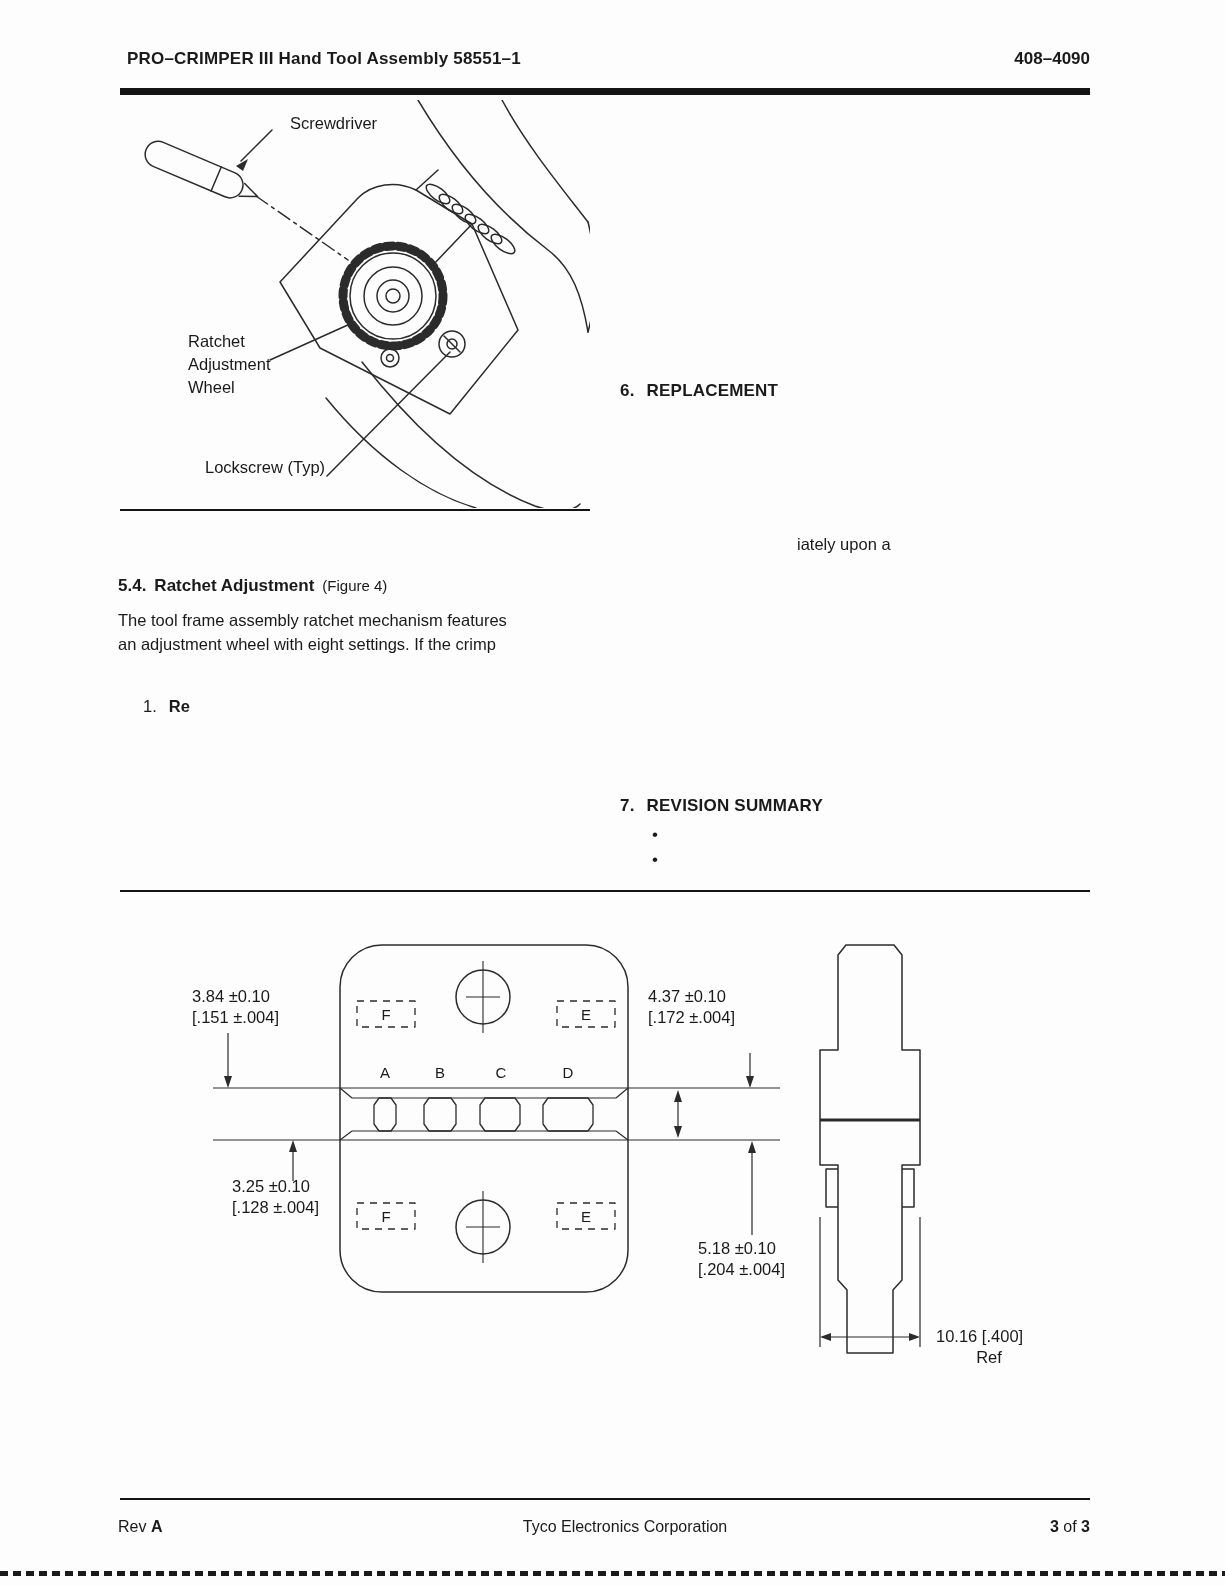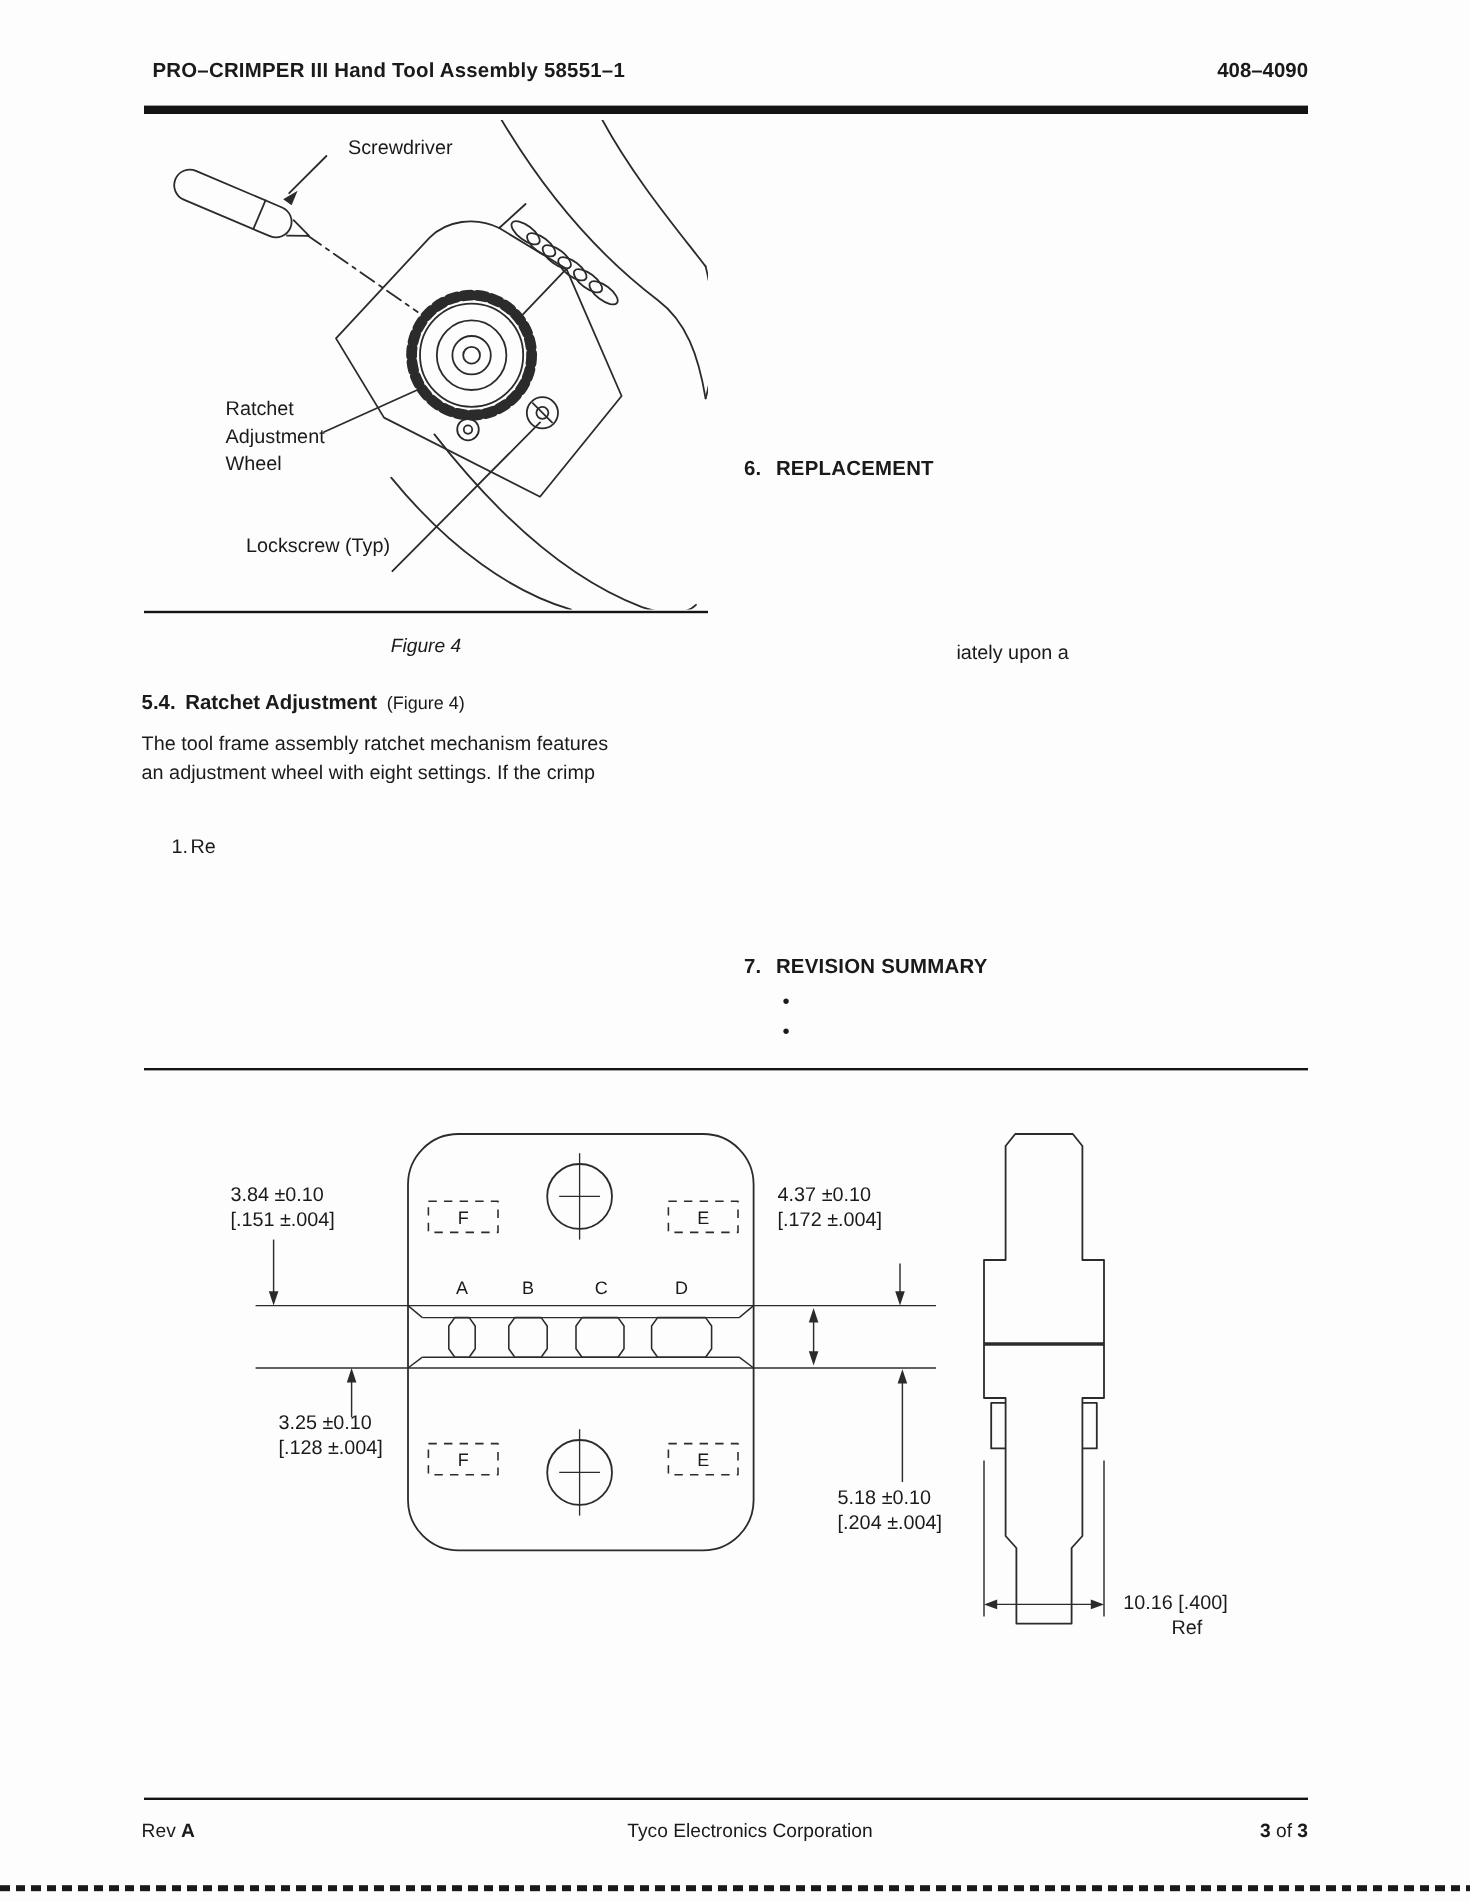--- a/index.html
+++ b/index.html
@@ -95,39 +95,38 @@
       <line x1="207" y1="376" x2="330" y2="252"></line>
     </g>
   </svg>
 
   <div class="abs fig-label" style="left:290px; top:112px;">Screwdriver</div>
   <div class="abs fig-label" style="left:188px; top:330px;">
     <div>Ratchet</div>
     <div>Adjustment</div>
     <div>Wheel</div>
   </div>
-  <div class="abs fig-label" style="left:205px; top:444px;">Lockscrew (Typ)</div>
+  <div class="abs fig-label" style="left:205px; top:456px;">Lockscrew (Typ)</div>
 
   <div class="abs rule thin" style="left:120px; top:509px; width:470px;"></div>
-  <div class="abs fig-caption" style="left:120px; top:530px; width:470px;">Figure 4</div>
 
   <div class="abs heading" style="left:620px; top:381px;">
     <span class="num">6.</span><span>REPLACEMENT</span>
   </div>
   <div class="abs body-text" style="left:797px; top:484px;margin-top:48px;">iately upon a</div>
 
   <div class="abs" style="left:118px; top:576px; font-size:17px;">
     <span class="bold" style="margin-right:8px;">5.4.</span><span class="bold">Ratchet Adjustment</span><span class="heading-ref">(Figure 4)</span>
   </div>
   <div class="abs body-text" style="left:118px; top:608px; width:560px;">
     <div>The tool frame assembly ratchet mechanism features</div>
     <div>an adjustment wheel with eight settings. If the crimp</div>
   </div>
   <div class="abs body-text" style="left:143px; top:694px;">
-    <span>1.</span><span style="margin-left:2px;">Re</span>
+    <span>1.</span><span style="margin-left:12px;font-weight:bold;">Re</span>
   </div>
 
   <div class="abs heading" style="left:620px; top:796px;">
     <span class="num">7.</span><span>REVISION SUMMARY</span>
   </div>
   <div class="abs bullet" style="left:652px; top:826px;">•</div>
   <div class="abs bullet" style="left:652px; top:851px;">•</div>
 
   <div class="abs rule thin" style="left:120px; top:890px; width:970px;"></div>
 

